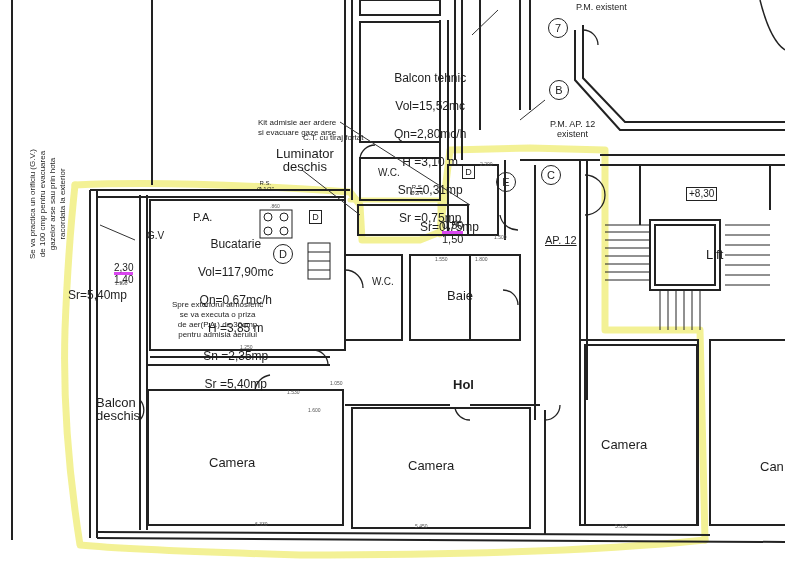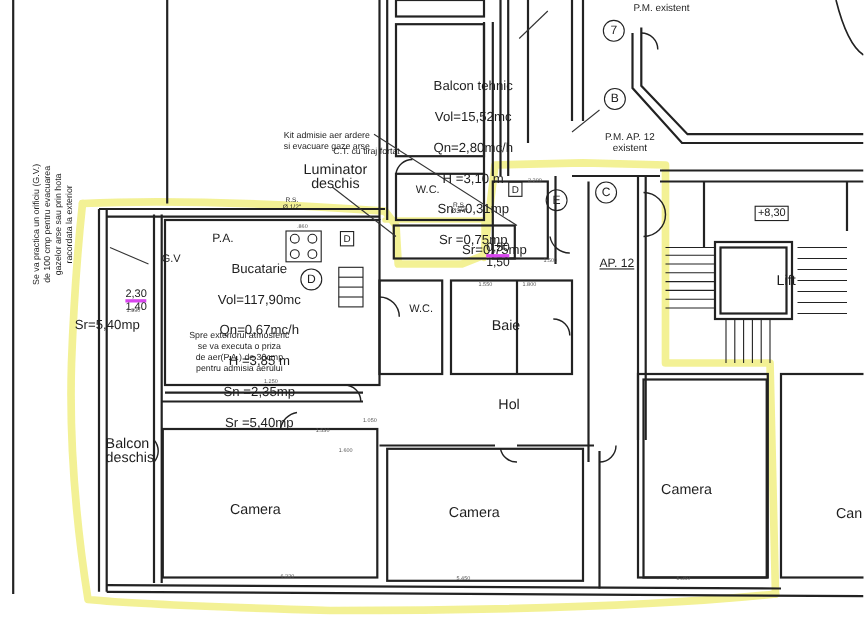--- a/index.html
+++ b/index.html
@@ -204,21 +204,21 @@
 Ø3/4"</div>
 <div class="lbl room" style="left:372px;top:221px;font-size:12px;margin-left:48px;">Sr=0,75mp</div>
 <div class="frac" style="left:442px;top:220px;font-size:11px;">
   <span class="top">0,50</span>
   <span>1,50</span>
 </div>
 
 <div class="lbl room" style="left:378px;top:168px;font-size:10px;">W.C.</div>
 <div class="lbl room" style="left:372px;top:277px;font-size:10px;">W.C.</div>
 <div class="lbl room" style="left:447px;top:289px;">Baie</div>
-<div class="lbl room" style="left:453px;top:361px;">Hol</div>
+<div class="lbl room" style="left:453px;top:378px;font-weight:bold;">Hol</div>
 <div class="lbl room" style="left:545px;top:235px;font-size:11px;text-decoration:underline;">AP. 12</div>
 <div class="lbl room" style="left:706px;top:248px;text-align:right;">Lift</div>
 <div class="lbl room" style="left:209px;top:456px;">Camera</div>
 <div class="lbl room" style="left:408px;top:459px;">Camera</div>
 <div class="lbl room" style="left:601px;top:438px;">Camera</div>
 <div class="lbl room" style="left:760px;top:460px;">Can</div>
 <div class="lbl spec" style="left:96px;top:396px;font-size:13px;line-height:13px;text-align:left;">Balcon
 deschis</div>
 
 <div class="lbl small" style="left:548px;top:3px;">P.M. existent</div>

